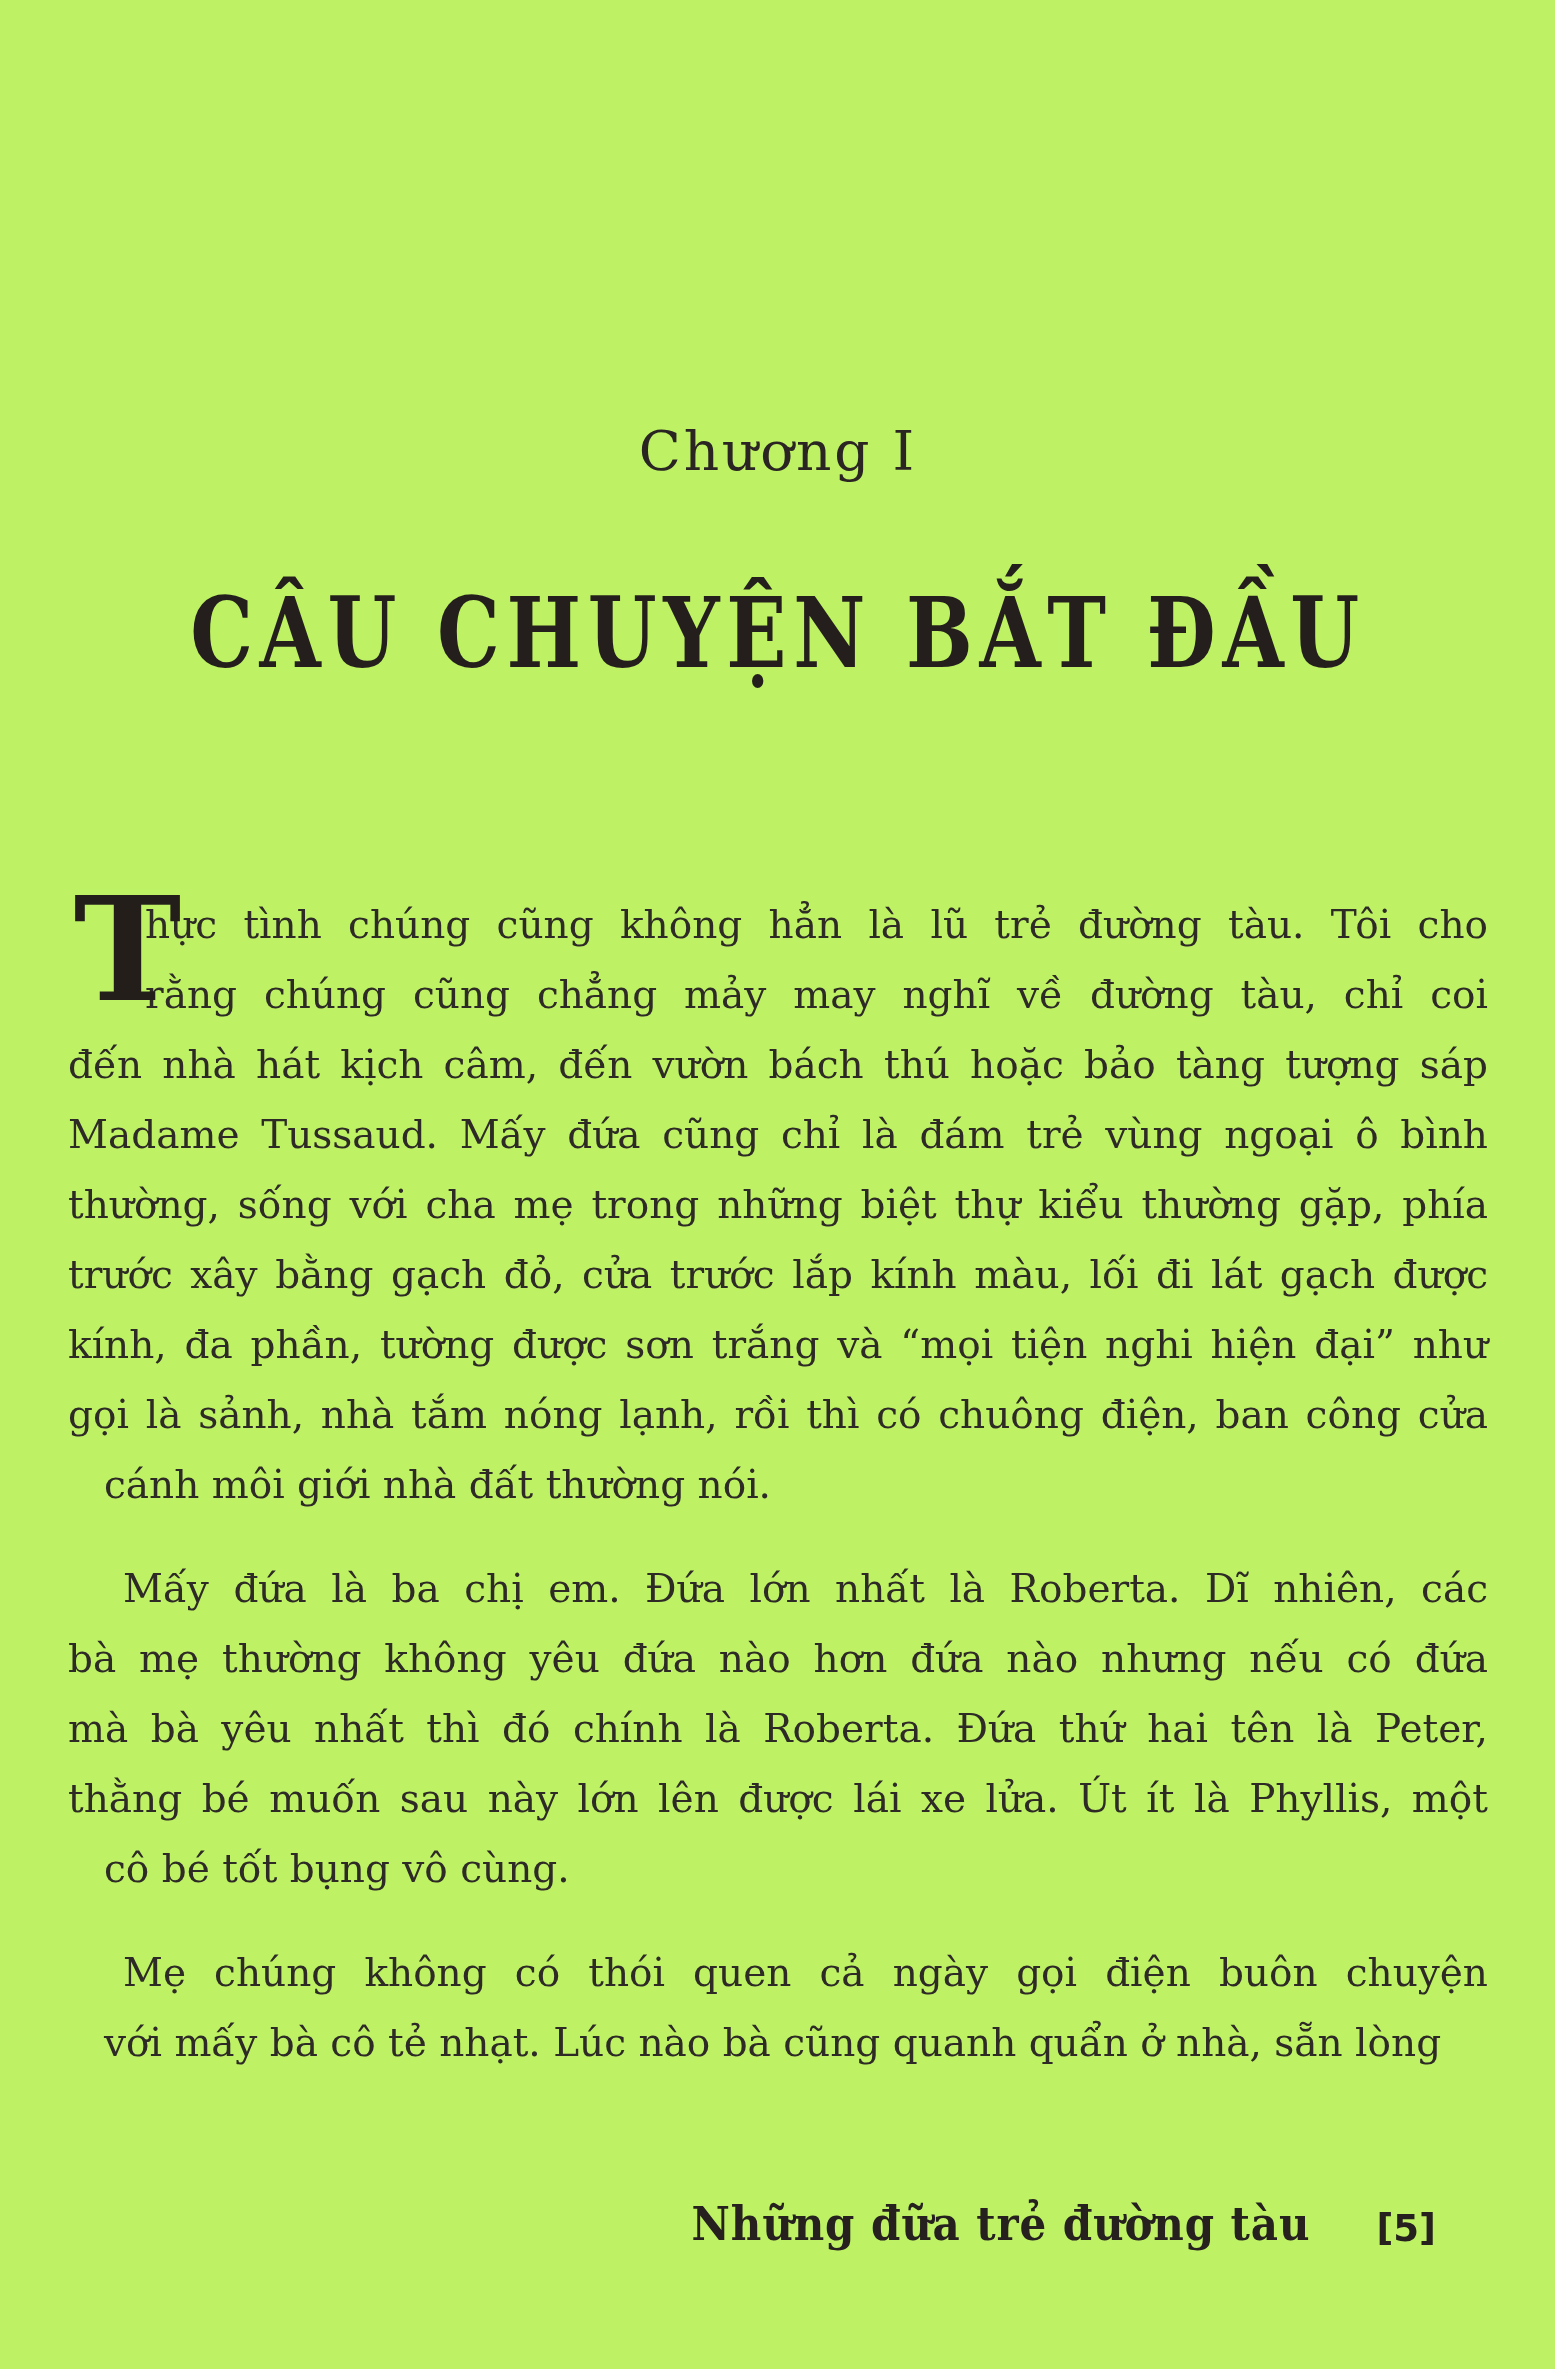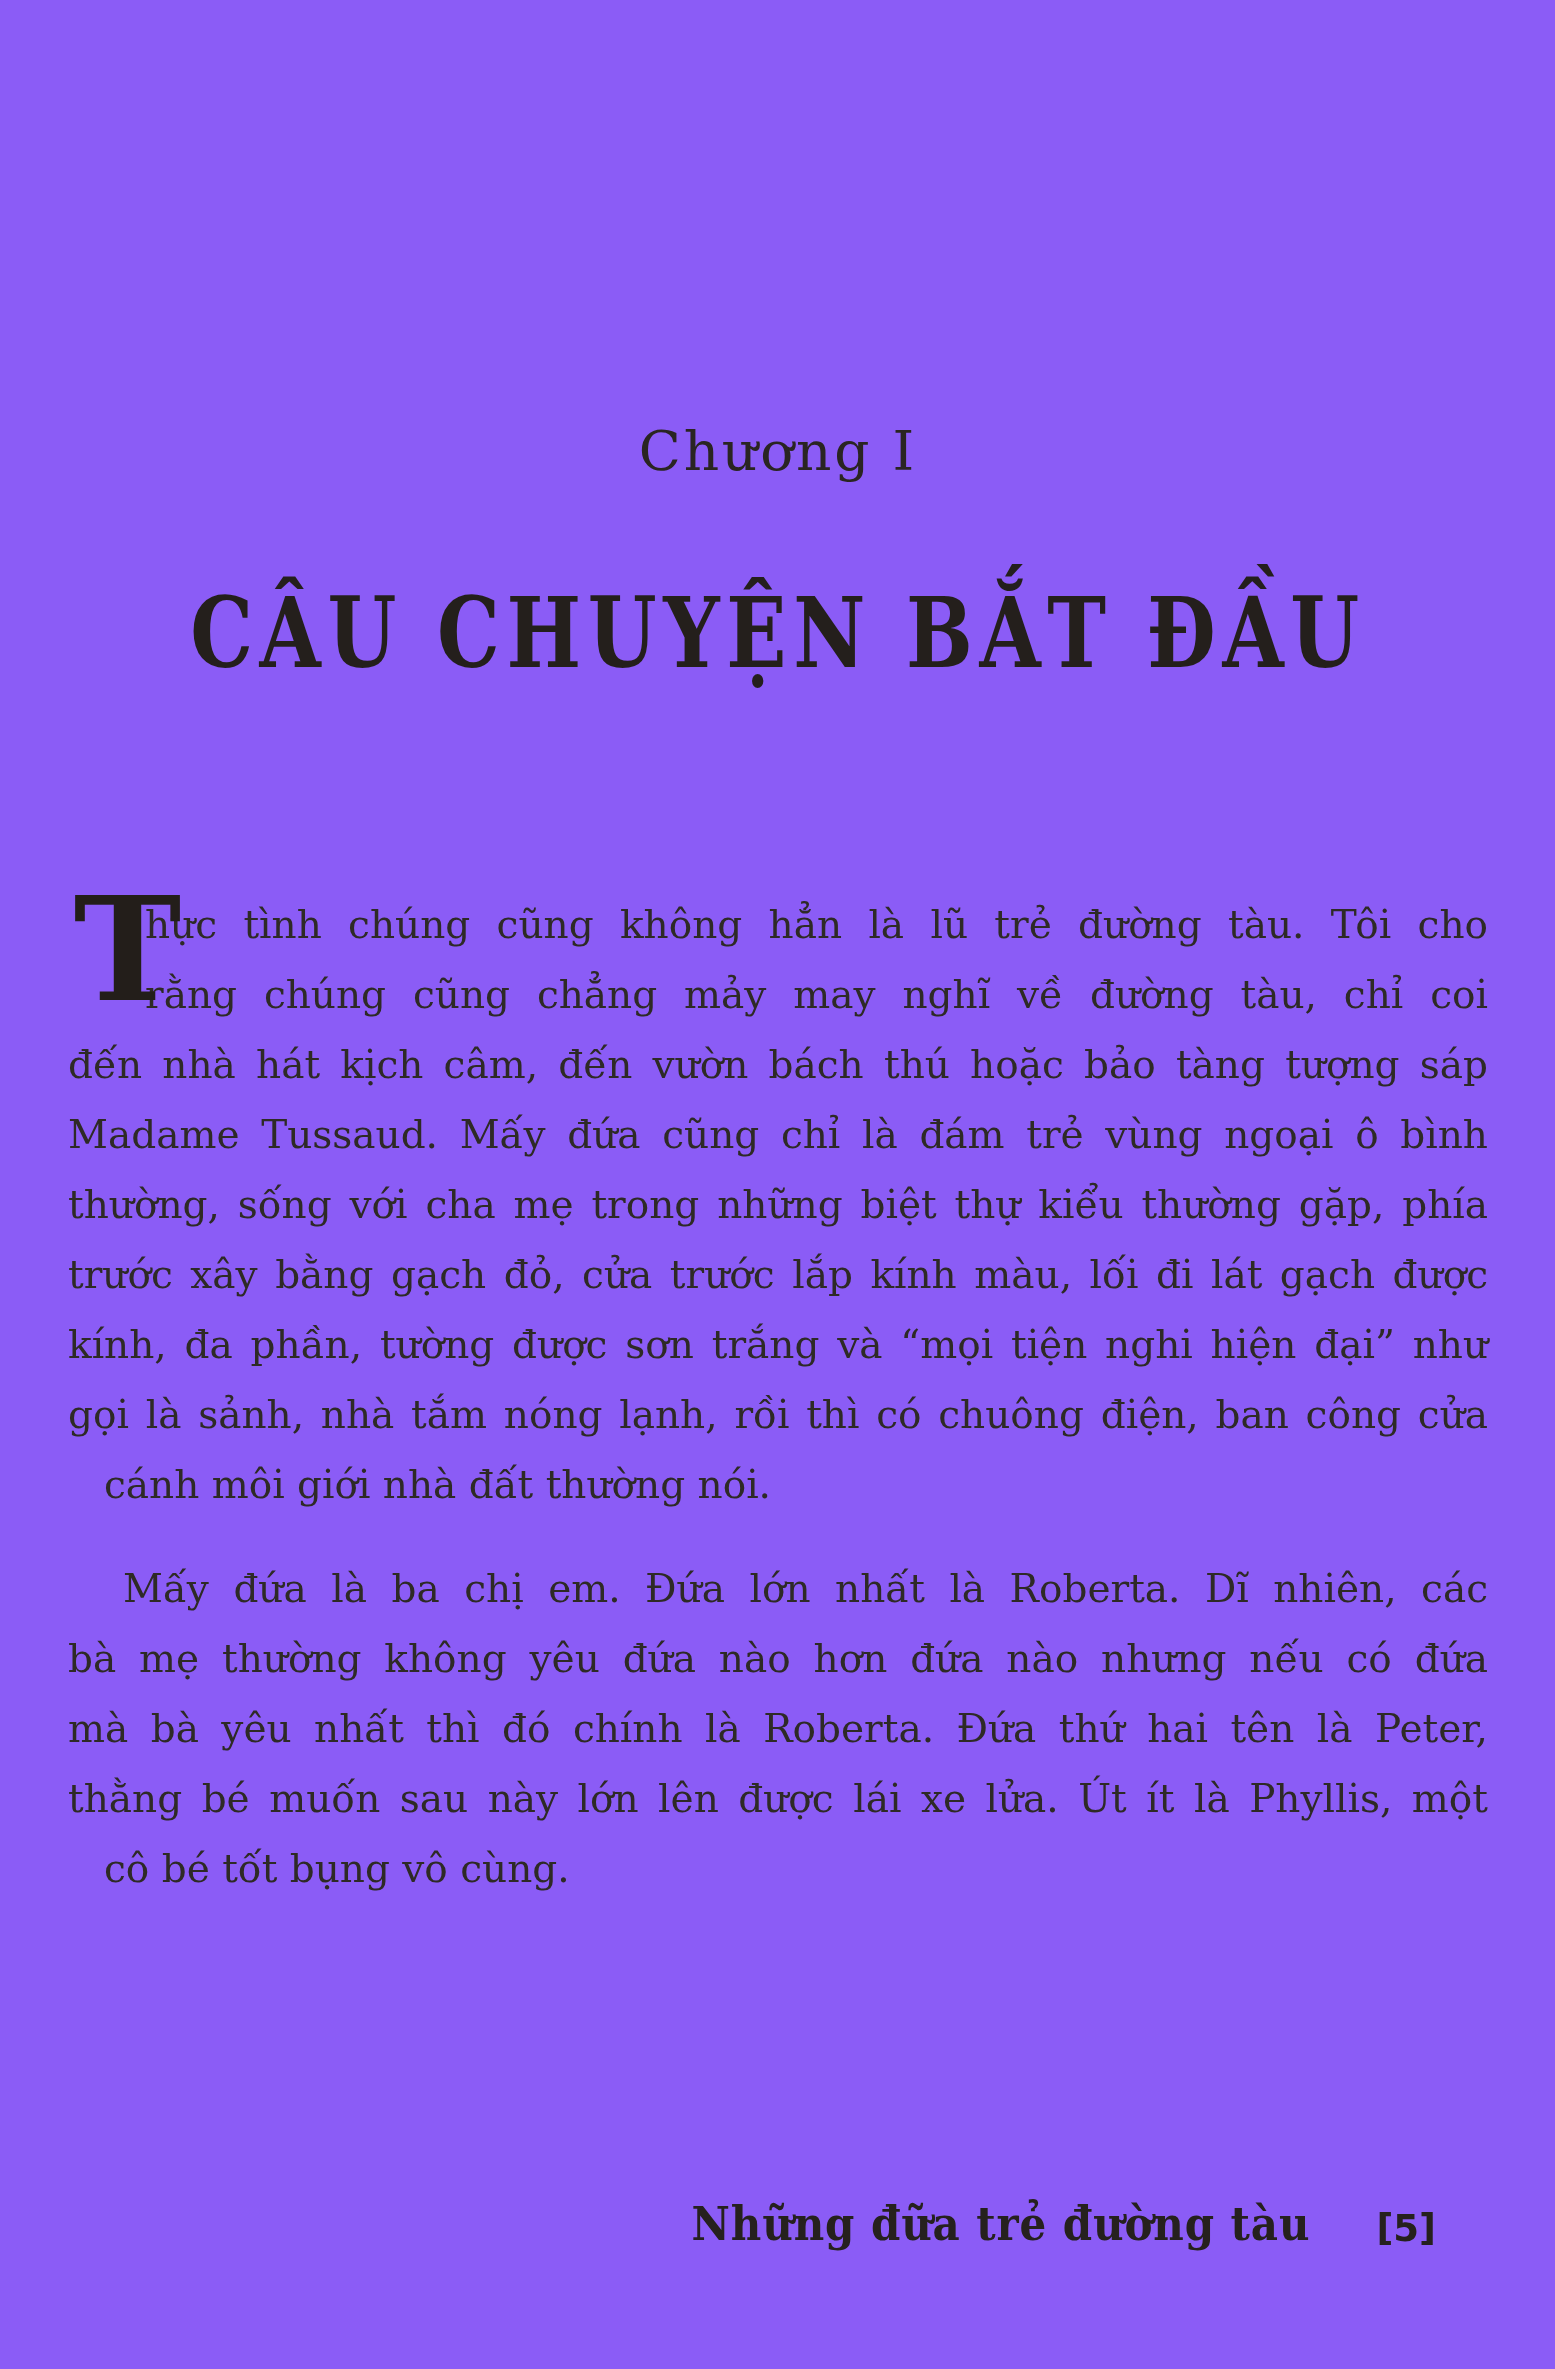--- a/index.html
+++ b/index.html
@@ -1,20 +1,20 @@
 <!DOCTYPE html>
 <html style="font-size:15px"><head>
 <meta charset="utf-8">
 <style>
   html, body { margin: 0; padding: 0; background: #e9e9e7; }
   .page {
     width: 1556px;
     height: 2369px;
     margin: 0 auto;
-    background: #8b5cf6;
+    background: #bef264;
     position: relative;
     overflow: hidden;
     color: #2b2520;
     font-family: "DejaVu Serif", "Liberation Serif", serif;
   }
   .chapter-label {
     padding-top: 419px;
     text-align: center;
     font-size: 55px;
     font-weight: 400;
@@ -106,20 +106,24 @@
         <div class="line">gọi là sảnh, nhà tắm nóng lạnh, rồi thì có chuông điện, ban công cửa</div>
         <div class="line last">cánh môi giới nhà đất thường nói.</div>
       </div>
       <div class="paragraph">
         <div class="line indent">Mấy đứa là ba chị em. Đứa lớn nhất là Roberta. Dĩ nhiên, các</div>
         <div class="line">bà mẹ thường không yêu đứa nào hơn đứa nào nhưng nếu có đứa</div>
         <div class="line">mà bà yêu nhất thì đó chính là Roberta. Đứa thứ hai tên là Peter,</div>
         <div class="line">thằng bé muốn sau này lớn lên được lái xe lửa. Út ít là Phyllis, một</div>
         <div class="line last">cô bé tốt bụng vô cùng.</div>
       </div>
+      <div class="paragraph">
+        <div class="line indent">Mẹ chúng không có thói quen cả ngày gọi điện buôn chuyện</div>
+        <div class="line last">với mấy bà cô tẻ nhạt. Lúc nào bà cũng quanh quẩn ở nhà, sẵn lòng</div>
+      </div>
     </main>
 
   <footer class="page-footer">
     <span class="footer-title">Những đữa trẻ đường tàu</span>
     <span class="footer-page-num">[5]</span>
   </footer>
 
 </div>
 
 

